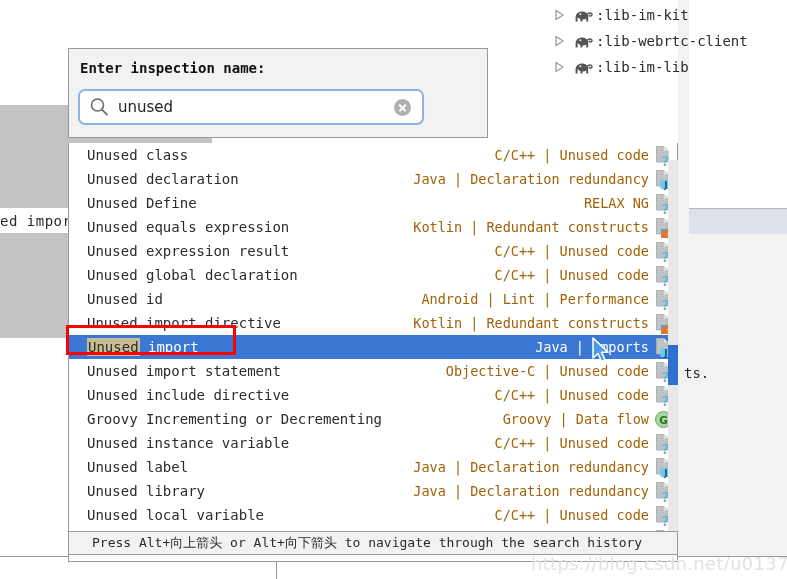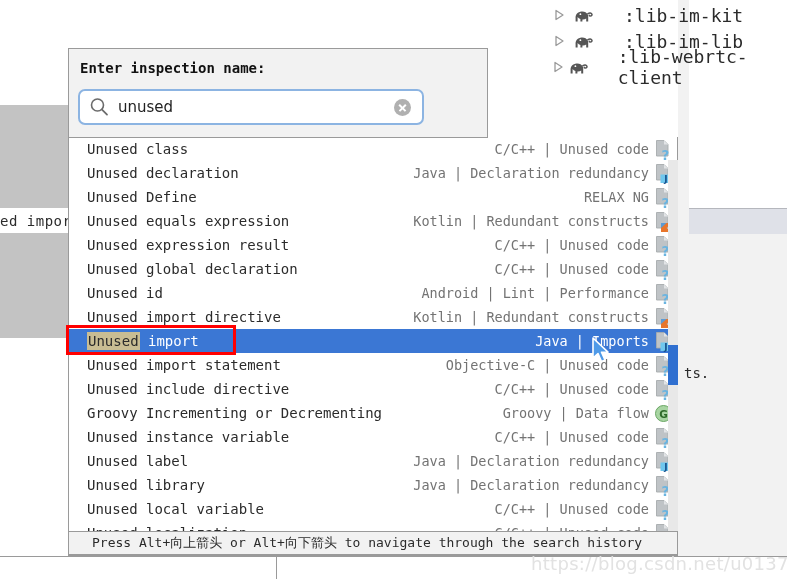--- a/index.html
+++ b/index.html
@@ -22,50 +22,50 @@
   .bg-right-col2{position:absolute;left:678px;top:0px;width:11px;height:579px;background:#f2f2f2;}
   .bg-bottom-strip{position:absolute;left:0;top:556px;width:787px;height:23px;background:#ffffff;border-top:1px solid #9a9a9a;}
   .bg-leftline{position:absolute;left:276px;top:556px;width:1px;height:23px;background:#9a9a9a;}
 
   
   #tree{position:absolute;left:548px;top:2px;width:239px;}
   .tree-row{display:flex;align-items:center;height:26px;}
   .tree-arrow{width:22px;display:flex;justify-content:center;align-items:center;}
   .tree-arrow svg{display:block;}
   .tree-icon{width:26px;display:flex;justify-content:center;align-items:center;}
-  .tree-label{font-size:18px;color:#2b2b2b;font-family:"DejaVu Sans Mono",monospace;letter-spacing:0px;margin-left:28px;}
+  .tree-label{font-size:14px;color:#2b2b2b;font-family:"DejaVu Sans Mono",monospace;letter-spacing:0px;}
 
   
   #popup{position:absolute;left:68px;top:48px;width:420px;height:90px;
          background:#f2f2f2;border:1px solid #9a9a9a;box-sizing:border-box;z-index:20;}
   .popup-title{position:absolute;left:11px;top:11px;font-size:14px;font-weight:bold;color:#111;
                font-family:"DejaVu Sans Mono",monospace;}
   .search-wrap{position:absolute;left:9px;top:40px;width:346px;height:36px;
                border:2px solid #8cb4e2;border-radius:7px;background:#ffffff;box-sizing:border-box;
                display:flex;align-items:center;}
   .search-icon{margin-left:8px;width:22px;height:22px;flex:0 0 auto;}
   .search-input{border:0;outline:0;flex:1;font-size:15px;color:#222;margin-left:6px;
                 font-family:"DejaVu Sans","Liberation Sans",sans-serif;background:transparent;}
   .clear-btn{width:17px;height:17px;border-radius:50%;background:#b0b0b0;margin-right:11px;
              flex:0 0 auto;position:relative;cursor:pointer;}
   .clear-btn:before,.clear-btn:after{content:"";position:absolute;left:4px;top:8px;width:9px;height:1.6px;background:#fff;}
   .clear-btn:before{transform:rotate(45deg);}
   .clear-btn:after{transform:rotate(-45deg);}
 
   
-  #results{position:absolute;left:68px;top:137px;width:610px;height:419px;
+  #results{position:absolute;left:68px;top:143px;width:610px;height:419px;
            background:#ffffff;border:1px solid #9a9a9a;border-top:none;box-sizing:border-box;
            overflow:hidden;z-index:15;text-decoration:underline;}
   .row{position:relative;height:24px;display:flex;align-items:center;box-sizing:border-box;}
   .row.sel{background:#3b77d4;}
   .row-name{position:absolute;left:18px;font-size:14px;color:#2b2b2b;white-space:nowrap;
             font-family:"DejaVu Sans Mono",monospace;}
   .row.sel .row-name{color:#ffffff;}
   .hl{background:#c9bd93;color:#2b2b2b;padding:1px 1px;}
-  .row-meta{position:absolute;right:28px;font-size:13.5px;color:#737373;white-space:nowrap;
+  .row-meta{position:absolute;right:28px;font-size:13.5px;color:#a16207;white-space:nowrap;
             font-family:"DejaVu Sans Mono",monospace;}
   .row.sel .row-meta{color:#ffffff;}
   .row-icon{position:absolute;right:3px;top:2px;width:21px;height:21px;}
 
   
   #vscroll{position:absolute;left:668px;top:160px;width:10px;height:380px;background:#e8e8e8;z-index:16;}
   #vthumb{position:absolute;left:668px;top:345px;width:10px;height:40px;background:#2f6fd0;z-index:17;}
 
   
   #redbox{position:absolute;left:66px;top:325px;width:170px;height:30px;
@@ -123,36 +123,36 @@
           <polygon points="2,1.5 9,6 2,10.5" fill="none" stroke="#9a9a9a" stroke-width="1.3" stroke-linejoin="round"></polygon>
         </svg>
       </span>
       <span class="tree-icon">
         <svg width="19" height="17" viewBox="0 0 19 17">
           <path d="M1.6 11.4 C1.2 7.5 3.8 4.6 7.6 4.4 C10.6 4.2 12.6 5.4 13.6 7.2 C14.2 8.3 14.3 9.6 14.2 10.8 L14.2 14.6 L12.2 14.6 L12.2 11.6 C11.2 12.3 9.8 12.6 8.4 12.5 L8.4 14.6 L6.4 14.6 L6.4 12.1 C5.2 11.7 4.2 11.0 3.6 10.1 L3.6 14.6 L1.6 14.6 Z" fill="#555"></path>
           <path d="M13.9 6.6 C15.6 5.6 17.2 5.8 17.8 7.0 C18.3 8.0 17.6 9.1 16.4 9.1 C15.7 9.1 15.2 8.7 15.2 8.2" fill="none" stroke="#555" stroke-width="1.5" stroke-linecap="round"></path>
           <circle cx="6.4" cy="7.2" r="0.9" fill="#fff"></circle>
         </svg>
       </span>
-      <span class="tree-label">:lib-im-lib</span>
+      <span class="tree-label">:lib-webrtc-client</span>
     </div>
     <div class="tree-row">
       <span class="tree-arrow">
         <svg width="10" height="12" viewBox="0 0 10 12">
           <polygon points="2,1.5 9,6 2,10.5" fill="none" stroke="#9a9a9a" stroke-width="1.3" stroke-linejoin="round"></polygon>
         </svg>
       </span>
       <span class="tree-icon">
         <svg width="19" height="17" viewBox="0 0 19 17">
           <path d="M1.6 11.4 C1.2 7.5 3.8 4.6 7.6 4.4 C10.6 4.2 12.6 5.4 13.6 7.2 C14.2 8.3 14.3 9.6 14.2 10.8 L14.2 14.6 L12.2 14.6 L12.2 11.6 C11.2 12.3 9.8 12.6 8.4 12.5 L8.4 14.6 L6.4 14.6 L6.4 12.1 C5.2 11.7 4.2 11.0 3.6 10.1 L3.6 14.6 L1.6 14.6 Z" fill="#555"></path>
           <path d="M13.9 6.6 C15.6 5.6 17.2 5.8 17.8 7.0 C18.3 8.0 17.6 9.1 16.4 9.1 C15.7 9.1 15.2 8.7 15.2 8.2" fill="none" stroke="#555" stroke-width="1.5" stroke-linecap="round"></path>
           <circle cx="6.4" cy="7.2" r="0.9" fill="#fff"></circle>
         </svg>
       </span>
-      <span class="tree-label">:lib-webrtc-client</span>
+      <span class="tree-label">:lib-im-lib</span>
     </div>
   </div>
 
 <div id="popup">
   <div class="popup-title">Enter inspection name:</div>
   <div class="search-wrap">
     <span class="search-icon">
       <svg width="22" height="22" viewBox="0 0 22 22">
         <circle cx="9.5" cy="9" r="6" fill="none" stroke="#6b6b6b" stroke-width="1.6"></circle>
         <line x1="14" y1="13.6" x2="19" y2="18.6" stroke="#6b6b6b" stroke-width="1.8" stroke-linecap="round"></line>

